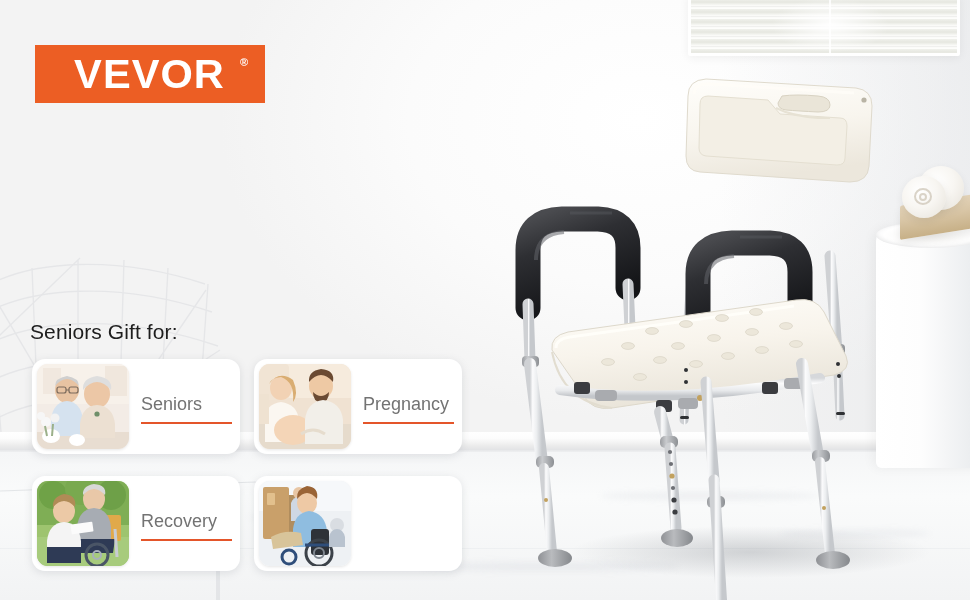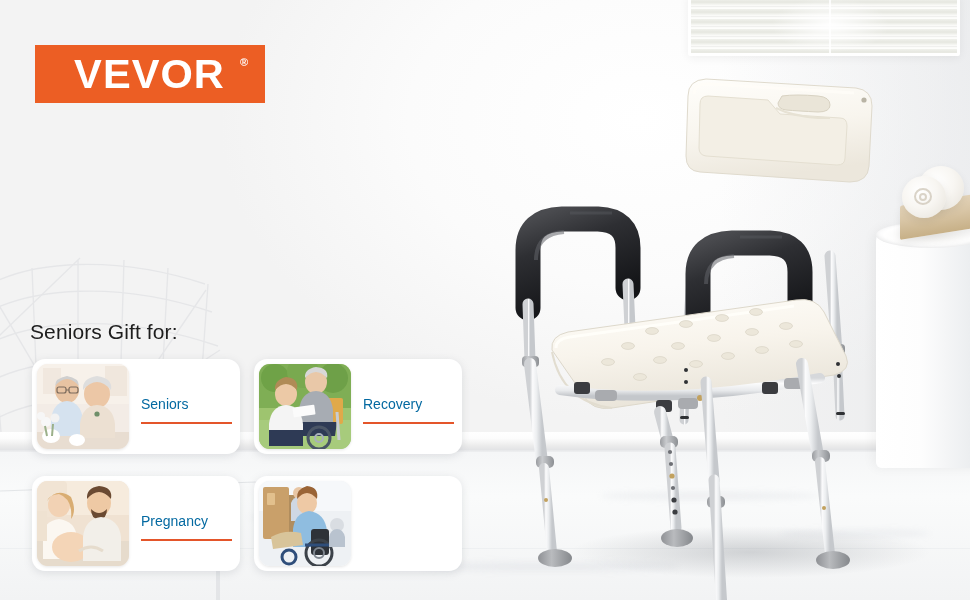--- a/index.html
+++ b/index.html
@@ -198,22 +198,22 @@
   }
   .card-photo svg { width: 100%; height: 100%; display: block; }
   .card-label-wrap {
     flex: 1 1 auto;
     margin-left: 12px;
     margin-right: 8px;
     position: relative;
     padding-bottom: 5px;
   }
   .card-label {
-    font-size: 14px;
-    color: #0369a1;
+    font-size: 18px;
+    color: #737373;
     font-family: "Liberation Sans", sans-serif;
     white-space: nowrap;
     line-height: 22px;
   }
   .card-underline {
     position: absolute; left: 0; right: 0; bottom: -4px;
     height: 2px; background: #e4552a;
   }
 </style>
 </head>
@@ -496,20 +496,45 @@
         </div>
         <div class="card-label-wrap">
           <span class="card-label">Seniors</span>
           <span class="card-underline"></span>
         </div>
       </div>
 
       <div class="card">
         <div class="card-photo">
           <svg viewBox="0 0 92 85" preserveAspectRatio="xMidYMid slice">
+            <rect width="92" height="85" fill="#f0e2d2"></rect>
+            <rect x="0" y="0" width="92" height="34" fill="#f6ebdd"></rect>
+            <rect x="0" y="0" width="30" height="36" rx="4" fill="#f1e4d4"></rect>
+            <rect x="0" y="60" width="92" height="25" fill="#e6dbcc"></rect>
+            <ellipse cx="22" cy="24" rx="11" ry="12" fill="#f2d2b4"></ellipse>
+            <path d="M10 20 Q20 6 34 16 Q40 30 34 38 Q36 18 22 13 Q12 14 10 20Z" fill="#d9ad72"></path>
+            <path d="M6 56 Q6 40 22 38 Q38 40 40 56 L40 78 L6 78Z" fill="#fbf7f1"></path>
+            <ellipse cx="34" cy="66" rx="19" ry="15" fill="#f4d5b7"></ellipse>
+            <ellipse cx="62" cy="22" rx="12" ry="13" fill="#eec9a4"></ellipse>
+            <path d="M50 18 Q62 4 74 18 Q76 6 62 5 Q49 7 50 18Z" fill="#6b4a32"></path>
+            <path d="M54 28 Q62 36 70 28 Q70 38 62 38 Q54 38 54 28Z" fill="#6b4a32"></path>
+            <path d="M46 56 Q48 38 64 36 Q82 38 84 56 L84 80 L46 80Z" fill="#f2efe9"></path>
+            <path d="M42 70 Q54 62 66 70" stroke="#e6dccd" stroke-width="3" fill="none"></path>
+            <rect x="0" y="30" width="10" height="30" fill="#efe2d1"></rect>
+          </svg>
+        </div>
+        <div class="card-label-wrap">
+          <span class="card-label">Pregnancy</span>
+          <span class="card-underline"></span>
+        </div>
+      </div>
+
+      <div class="card">
+        <div class="card-photo">
+          <svg viewBox="0 0 92 85" preserveAspectRatio="xMidYMid slice">
             <rect width="92" height="85" fill="#9ec46f"></rect>
             <rect x="0" y="0" width="92" height="44" fill="#7fae55"></rect>
             <circle cx="16" cy="14" r="14" fill="#6fa247"></circle>
             <circle cx="44" cy="8" r="16" fill="#79a94f"></circle>
             <circle cx="74" cy="14" r="15" fill="#6ea048"></circle>
             <rect x="0" y="56" width="92" height="29" fill="#a7cb7c"></rect>
             <rect x="62" y="34" width="22" height="26" rx="2" fill="#e0a94a"></rect>
             <ellipse cx="57" cy="18" rx="11" ry="12" fill="#e9c8a8"></ellipse>
             <path d="M46 14 Q57 2 68 14 Q70 4 57 3 Q45 5 46 14Z" fill="#d8d8d8"></path>
             <path d="M40 46 Q42 28 57 27 Q72 28 74 46 L74 64 L40 64Z" fill="#a7acb3"></path>
@@ -519,45 +544,20 @@
             <path d="M10 60 Q12 42 27 41 Q42 42 44 60 L44 78 L10 78Z" fill="#f4f4f4"></path>
             <rect x="10" y="66" width="34" height="16" fill="#2e3a55"></rect>
             <rect x="34" y="42" width="22" height="10" rx="1" fill="#fbfbfb" transform="rotate(-8 45 47)"></rect>
             <circle cx="60" cy="74" r="11" fill="none" stroke="#4a5566" stroke-width="3"></circle>
             <circle cx="60" cy="74" r="4" fill="none" stroke="#a8b0bb" stroke-width="2"></circle>
             <path d="M78 48 L80 76" stroke="#c8ccd2" stroke-width="3"></path>
           </svg>
         </div>
         <div class="card-label-wrap">
           <span class="card-label">Recovery</span>
-          <span class="card-underline"></span>
-        </div>
-      </div>
-
-      <div class="card">
-        <div class="card-photo">
-          <svg viewBox="0 0 92 85" preserveAspectRatio="xMidYMid slice">
-            <rect width="92" height="85" fill="#f0e2d2"></rect>
-            <rect x="0" y="0" width="92" height="34" fill="#f6ebdd"></rect>
-            <rect x="0" y="0" width="30" height="36" rx="4" fill="#f1e4d4"></rect>
-            <rect x="0" y="60" width="92" height="25" fill="#e6dbcc"></rect>
-            <ellipse cx="22" cy="24" rx="11" ry="12" fill="#f2d2b4"></ellipse>
-            <path d="M10 20 Q20 6 34 16 Q40 30 34 38 Q36 18 22 13 Q12 14 10 20Z" fill="#d9ad72"></path>
-            <path d="M6 56 Q6 40 22 38 Q38 40 40 56 L40 78 L6 78Z" fill="#fbf7f1"></path>
-            <ellipse cx="34" cy="66" rx="19" ry="15" fill="#f4d5b7"></ellipse>
-            <ellipse cx="62" cy="22" rx="12" ry="13" fill="#eec9a4"></ellipse>
-            <path d="M50 18 Q62 4 74 18 Q76 6 62 5 Q49 7 50 18Z" fill="#6b4a32"></path>
-            <path d="M54 28 Q62 36 70 28 Q70 38 62 38 Q54 38 54 28Z" fill="#6b4a32"></path>
-            <path d="M46 56 Q48 38 64 36 Q82 38 84 56 L84 80 L46 80Z" fill="#f2efe9"></path>
-            <path d="M42 70 Q54 62 66 70" stroke="#e6dccd" stroke-width="3" fill="none"></path>
-            <rect x="0" y="30" width="10" height="30" fill="#efe2d1"></rect>
-          </svg>
-        </div>
-        <div class="card-label-wrap">
-          <span class="card-label">Pregnancy</span>
           <span class="card-underline"></span>
         </div>
       </div>
 
       <div class="card">
         <div class="card-photo">
           <svg viewBox="0 0 92 85" preserveAspectRatio="xMidYMid slice">
             <rect width="92" height="85" fill="#eef1f4"></rect>
             <rect x="0" y="0" width="92" height="30" fill="#f6f8fa"></rect>
             <rect x="4" y="6" width="26" height="52" rx="2" fill="#c9a06a"></rect>

